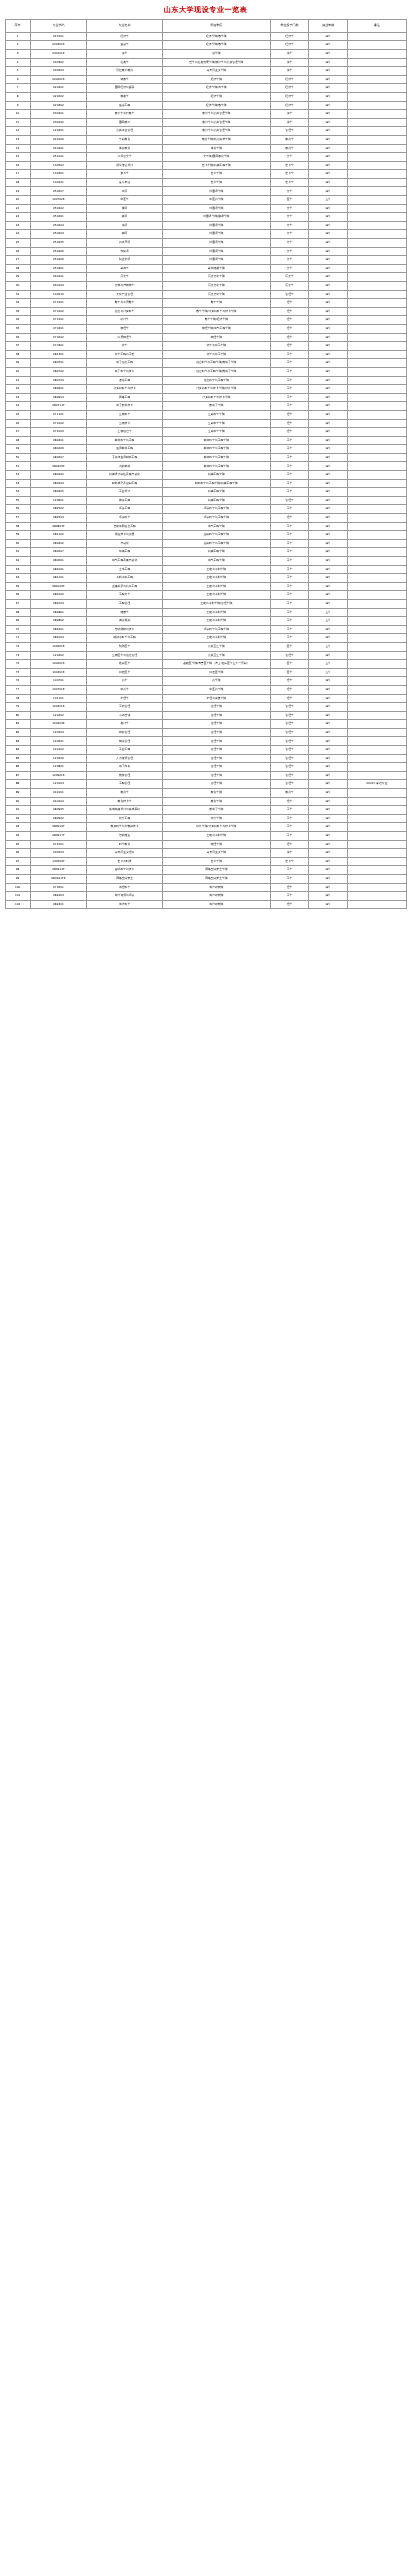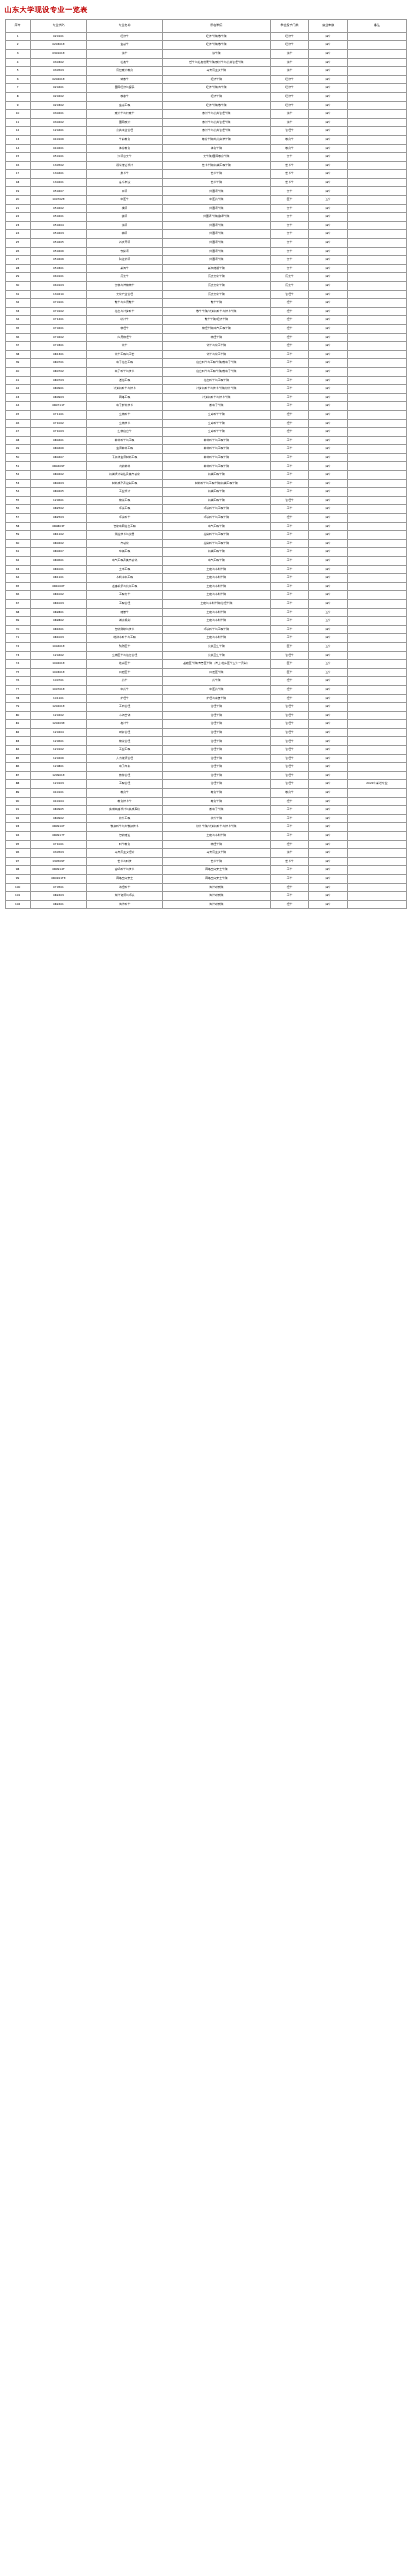--- a/index.html
+++ b/index.html
@@ -8,20 +8,21 @@
     font-family:"DejaVu Sans","Liberation Sans",sans-serif;
     color:#000;
     -webkit-font-smoothing:none;
   }
   .page{
     width:411px;
     box-sizing:border-box;
     padding:3.3px 4.4px 11px 4.4px;
   }
   .doc-title{
+    text-align:center;
     font-size:7.1px;
     font-weight:bold;
     color:#c00000;
     letter-spacing:0.5px;
     margin:2.2px 0 3.3px 0;
     font-family:"DejaVu Sans","Liberation Sans",sans-serif;
   }
   table.main{
     border-collapse:collapse;
     width:402px;

